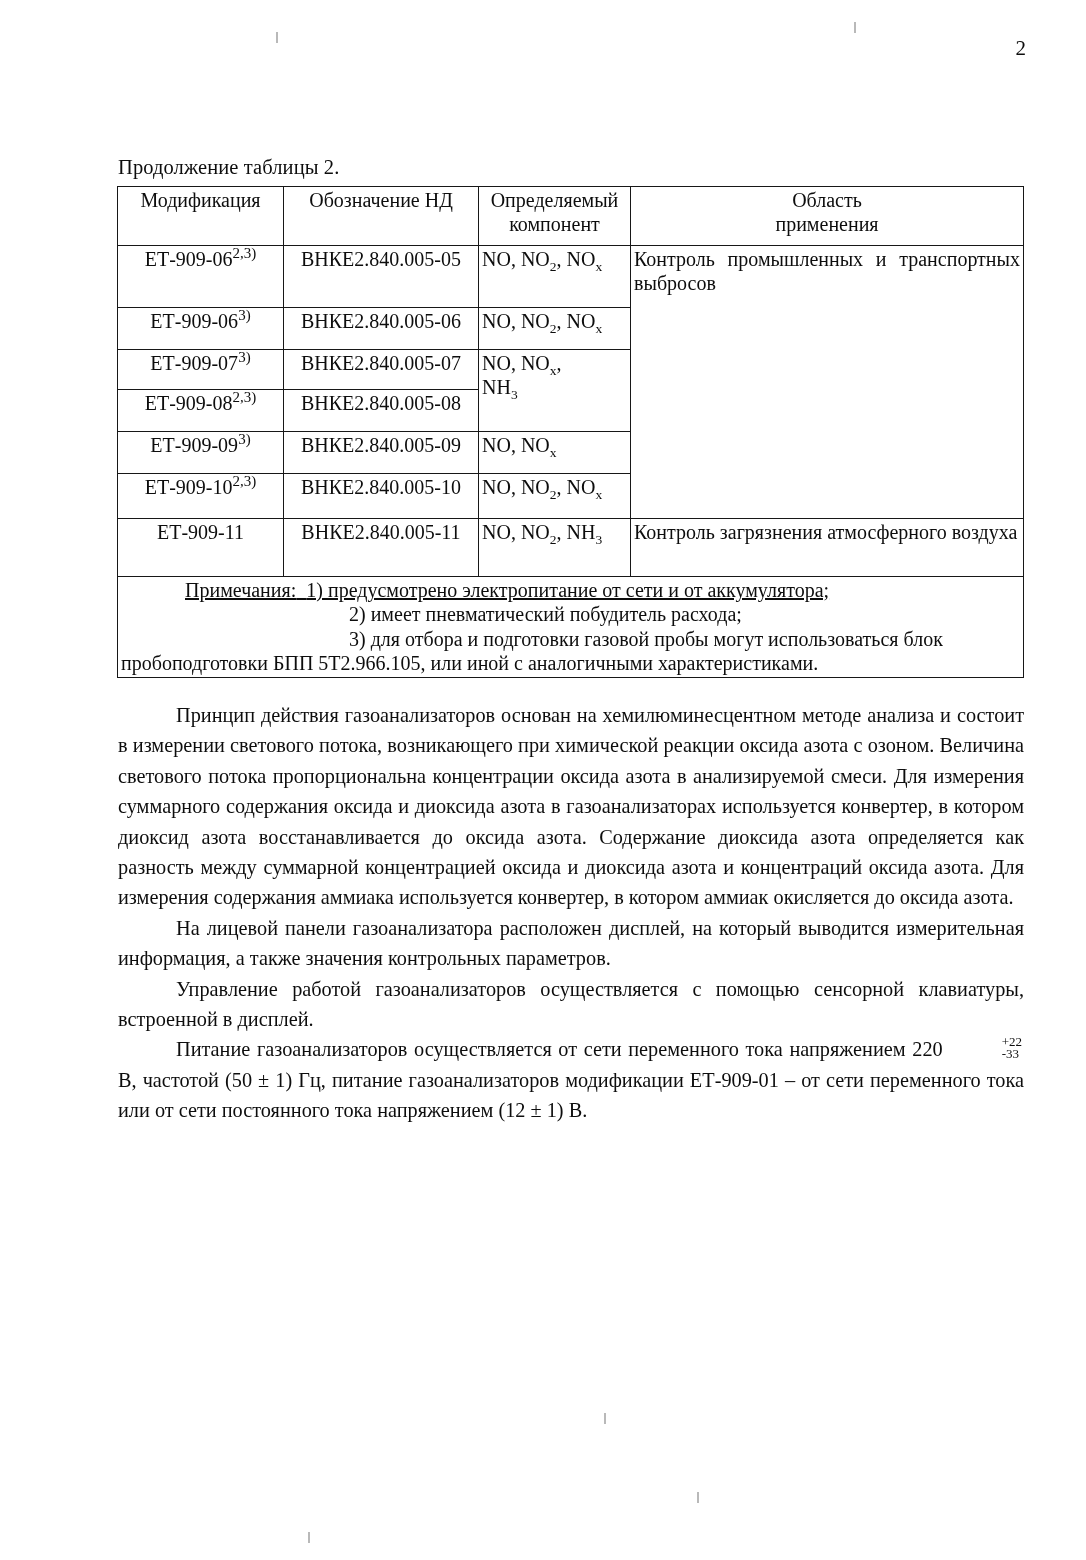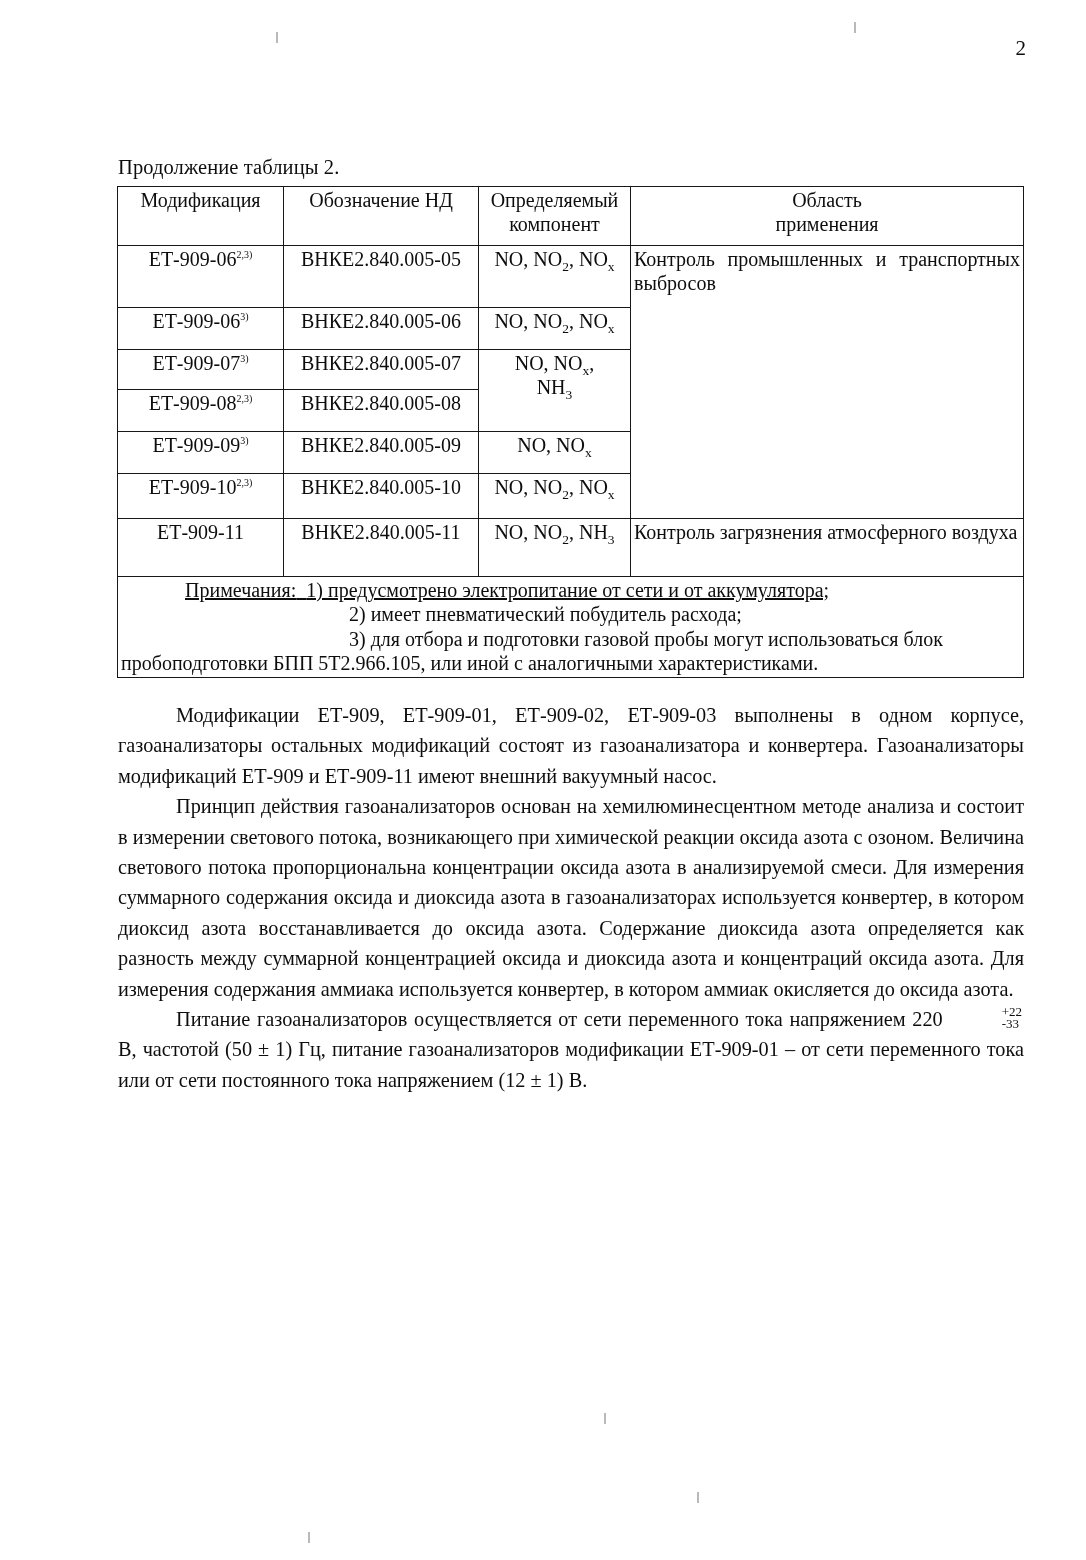--- a/index.html
+++ b/index.html
@@ -72,38 +72,38 @@
     padding-top: 2px;
     white-space: nowrap;
   }
   td.nd {
     text-align: center;
     vertical-align: top;
     padding-top: 2px;
     white-space: nowrap;
   }
   td.comp {
-    text-align: center;
+    text-align: left;
     vertical-align: top;
     padding-top: 2px;
     white-space: nowrap;
     margin-top: 34px;
   }
   td.area {
     text-align: justify;
     text-align-last: left;
     vertical-align: top;
     padding: 2px 6px 2px 6px;
     line-height: 1.25;
   }
   td.area.j {
     text-align: justify;
   }
   sup.ref {
-    font-size: 10px;
+    font-size: 15px;
     vertical-align: super;
     line-height: 0;
   }
   sub.sb {
     font-size: 13.5px;
     vertical-align: sub;
     line-height: 0;
   }
   .notes {
     padding: 4px 10px 6px 10px;
@@ -240,22 +240,23 @@
           <span class="n-line n1"><span>Примечания:</span>&nbsp; <span>1) предусмотрено электропитание от сети и от аккумулятора;</span></span>
           <span class="n-line n2">2) имеет пневматический побудитель расхода;</span>
           <span class="n-line n3">3) для отбора и подготовки газовой пробы могут использоваться блок</span>
           <span class="n-line n3b">пробоподготовки БПП 5Т2.966.105, или иной с аналогичными характеристиками.</span>
         </td>
       </tr>
     </tbody>
   </table>
 
   <div class="body-text">
-    <p>Модификации ЕТ-909, ЕТ-909-01, ЕТ-909-02, ЕТ-909-03 выполнены в одном корпусе, газоанализаторы остальных модификаций состоят из газоанализатора и конвертера. Газоанализаторы модификаций ЕТ-909 и ЕТ-909-11 имеют внешний вакуумный насос.</p>
     <p>Принцип действия газоанализаторов основан на хемилюминесцентном методе анализа и состоит в измерении светового потока, возникающего при химической реакции оксида азота с озоном. Величина светового потока пропорциональна концентрации оксида азота в анализируемой смеси. Для измерения суммарного содержания оксида и диоксида азота в газоанализаторах используется конвертер, в котором диоксид азота восстанавливается до оксида азота. Содержание диоксида азота определяется как разность между суммарной концентрацией оксида и диоксида азота и концентраций оксида азота. Для измерения содержания аммиака используется конвертер, в котором аммиак окисляется до оксида азота.</p>
+    <p>На лицевой панели газоанализатора расположен дисплей, на который выводится измерительная информация, а также значения контрольных параметров.</p>
+    <p>Управление работой газоанализаторов осуществляется с помощью сенсорной клавиатуры, встроенной в дисплей.</p>
     <p><span>Питание газоанализаторов осуществляется от сети переменного тока напряжением</span>
       <span>220</span><span class="sup-sub"><span class="up">+22</span><span>-33</span></span>
       <span>В, частотой (50 ± 1) Гц, питание газоанализаторов модификации ЕТ-909-01 – от сети переменного тока или от сети постоянного тока напряжением (12 ± 1) В.</span></p>
   </div>
 
   <div class="tick" style="left:276px; top:32px;"></div>
   <div class="tick" style="left:854px; top:22px;"></div>
   <div class="tick" style="left:604px; top:1413px;"></div>
   <div class="tick" style="left:697px; top:1492px;"></div>
   <div class="tick" style="left:308px; top:1532px;"></div>

